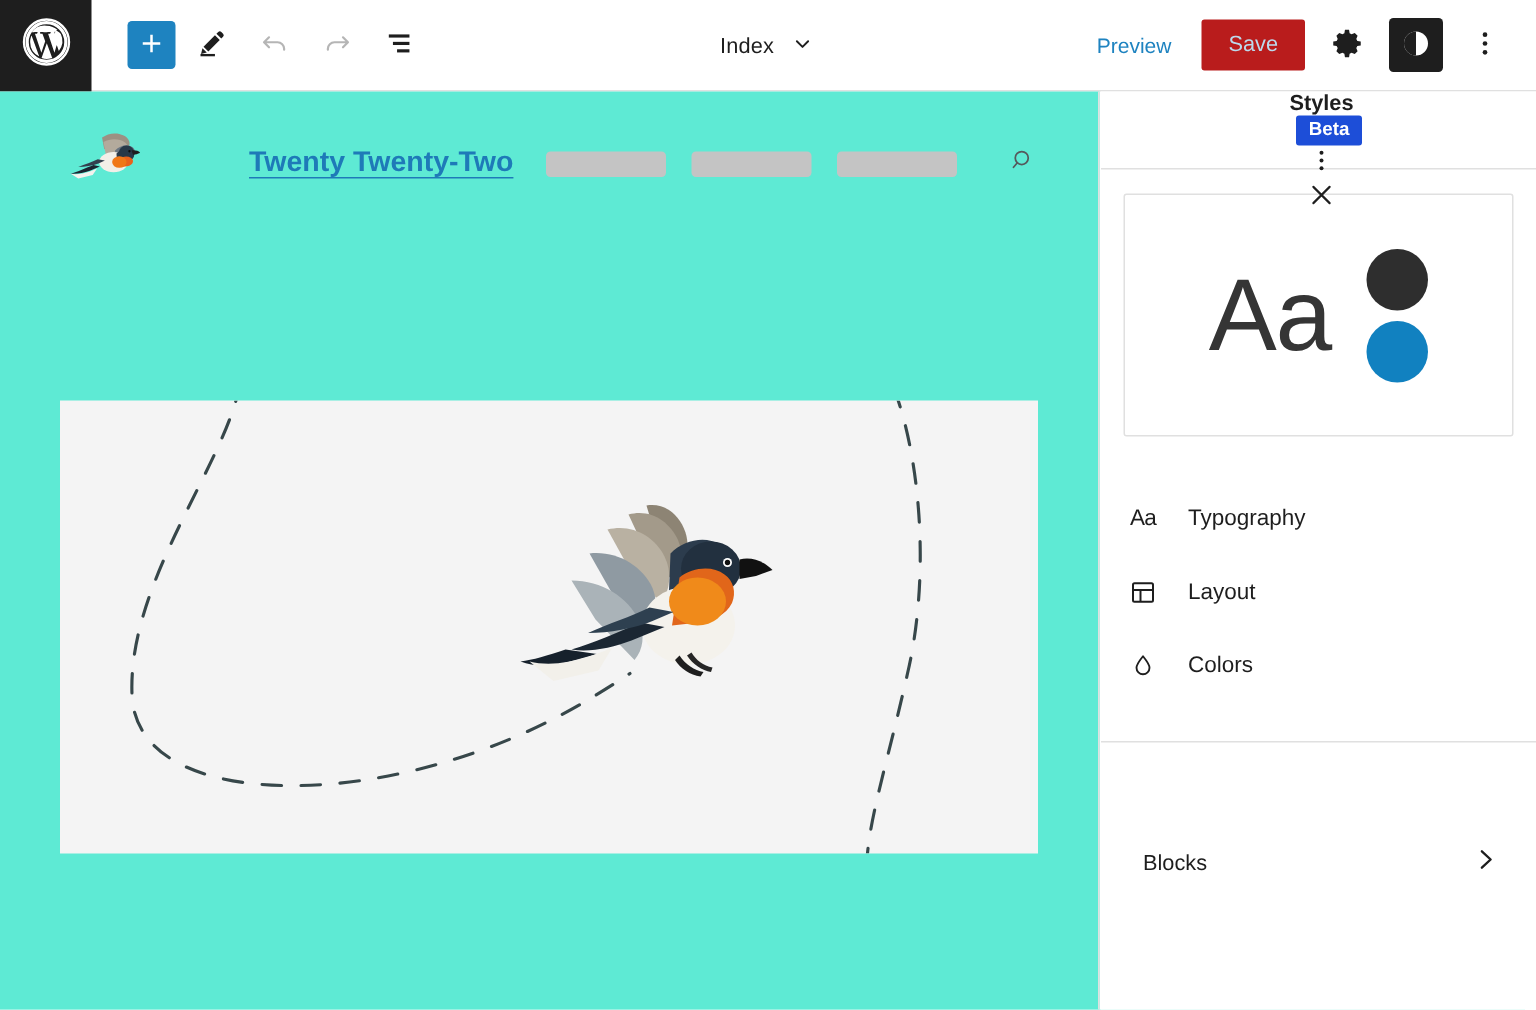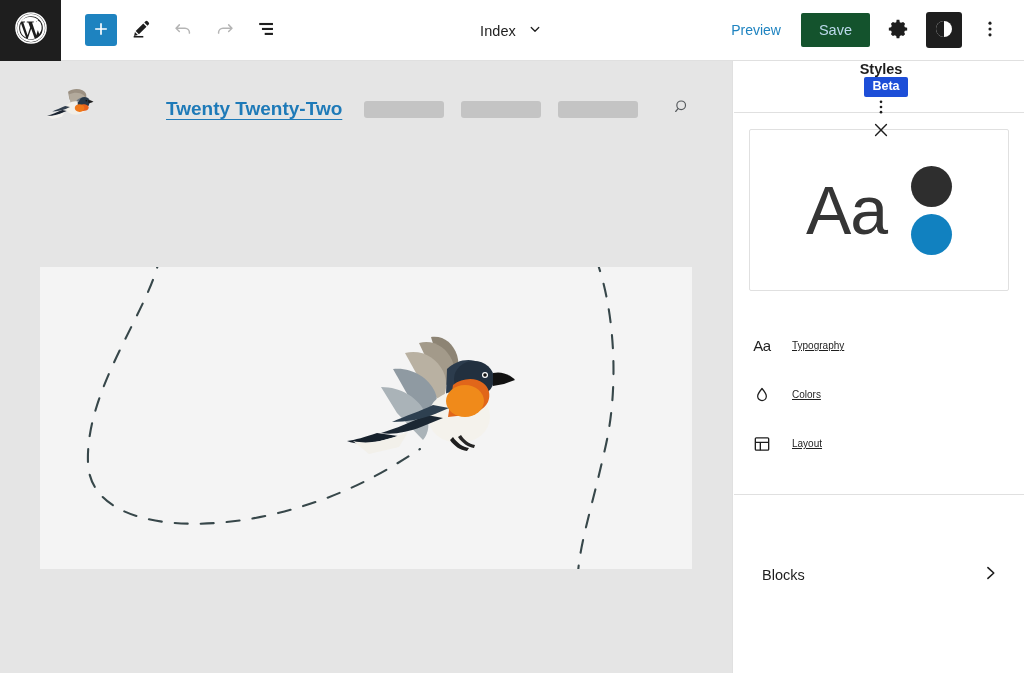--- a/index.html
+++ b/index.html
@@ -53,41 +53,41 @@
   .tb-right {
     display: flex; align-items: center; gap: 10px;
     padding-right: 16px; margin-left: auto;
     position: relative; z-index: 5;
   }
   .preview-btn {
     font-size: 14px; color: #1e83c0; background: none; border: none;
     padding: 6px 10px; cursor: pointer; font-family: inherit;
   }
   .save-btn {
-    background: #14532d; color: #bcd9ec;
+    background: #b91c1c; color: #bcd9ec;
     border: none; border-radius: 2px;
     font-size: 14.5px; font-family: inherit;
     padding: 9px 18px; cursor: pointer;
   }
   .icon-btn {
     width: 36px; height: 36px; border: none; background: none;
     display: flex; align-items: center; justify-content: center;
     cursor: pointer; border-radius: 2px;
   }
   .styles-toggle {
     width: 36px; height: 36px; background: #1e1e1e; border-radius: 3px;
     display: flex; align-items: center; justify-content: center;
     border: none; cursor: pointer;
   }
 
   
   .canvas {
     position: absolute; top: 61px; left: 0;
     width: 733px; height: 612px;
-    background: #e5e5e5;
+    background: #5eead4;
     border-right: 1px solid #e0e0e0;
     overflow: hidden;
   }
   .site-header {
     display: flex; align-items: center;
     height: 96px; padding: 0 40px;
   }
   .site-logo { width: 58px; height: 48px; flex: 0 0 58px; }
   .site-title {
     margin-left: 68px;
@@ -150,21 +150,21 @@
 
   .menu-list { margin-top: 30px; padding: 0 16px; }
   .menu-item {
     display: flex; align-items: center; gap: 18px;
     height: 49px; cursor: pointer;
   }
   .menu-item .mi-ico {
     width: 24px; height: 24px; display: flex;
     align-items: center; justify-content: center; flex: 0 0 24px;
   }
-  .menu-item .mi-label { font-size: 10px; color: #1e1e1e; text-decoration: underline; }
+  .menu-item .mi-label { font-size: 15px; color: #1e1e1e; }
   .aa-ico { font-size: 15px; color: #1e1e1e; letter-spacing: -.5px; }
 
   .sb-divider {
     margin-top: 26px; height: 1px; background: #e0e0e0;
   }
   .blocks-section { padding: 34px 24px 0 28px; }
   .blocks-desc {
     font-size: 14.5px; color: #1e1e1e; line-height: 1.42;
     max-width: 225px;
   }
@@ -393,34 +393,34 @@
     <div class="menu-item">
       <span class="mi-ico">
         <span class="aa-ico">Aa</span>
       </span>
       <span class="mi-label">Typography</span>
     </div>
 
     <div class="menu-item">
       <span class="mi-ico">
         <svg width="20" height="20" viewBox="0 0 24 24">
-          <path d="M12 4.2c3 3.7 5.2 6.6 5.2 9.2a5.2 5.2 0 0 1-10.4 0c0-2.6 2.2-5.5 5.2-9.2z" fill="none" stroke="#1e1e1e" stroke-width="1.5" stroke-linejoin="round"></path>
-        </svg>
-      </span>
-      <span class="mi-label">Colors</span>
+          <rect x="4" y="4.6" width="16" height="14.8" rx="1.2" fill="none" stroke="#1e1e1e" stroke-width="1.6"></rect>
+          <path d="M4 10h16 M10 10v9.4" fill="none" stroke="#1e1e1e" stroke-width="1.6"></path>
+        </svg>
+      </span>
+      <span class="mi-label">Layout</span>
     </div>
 
     <div class="menu-item">
       <span class="mi-ico">
         <svg width="20" height="20" viewBox="0 0 24 24">
-          <rect x="4" y="4.6" width="16" height="14.8" rx="1.2" fill="none" stroke="#1e1e1e" stroke-width="1.6"></rect>
-          <path d="M4 10h16 M10 10v9.4" fill="none" stroke="#1e1e1e" stroke-width="1.6"></path>
-        </svg>
-      </span>
-      <span class="mi-label">Layout</span>
+          <path d="M12 4.2c3 3.7 5.2 6.6 5.2 9.2a5.2 5.2 0 0 1-10.4 0c0-2.6 2.2-5.5 5.2-9.2z" fill="none" stroke="#1e1e1e" stroke-width="1.5" stroke-linejoin="round"></path>
+        </svg>
+      </span>
+      <span class="mi-label">Colors</span>
     </div>
   </div>
 
   <div class="sb-divider"></div>
 
   <div class="blocks-section">
 
     <div class="blocks-row">
       <span class="br-label">Blocks</span>
       <span>

